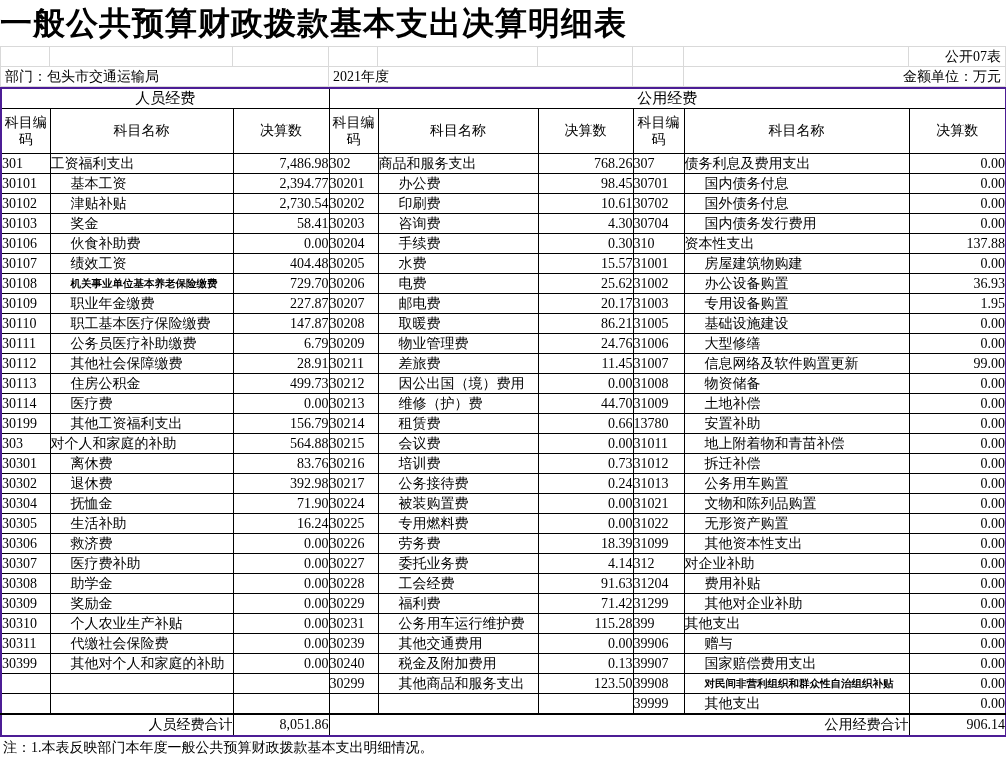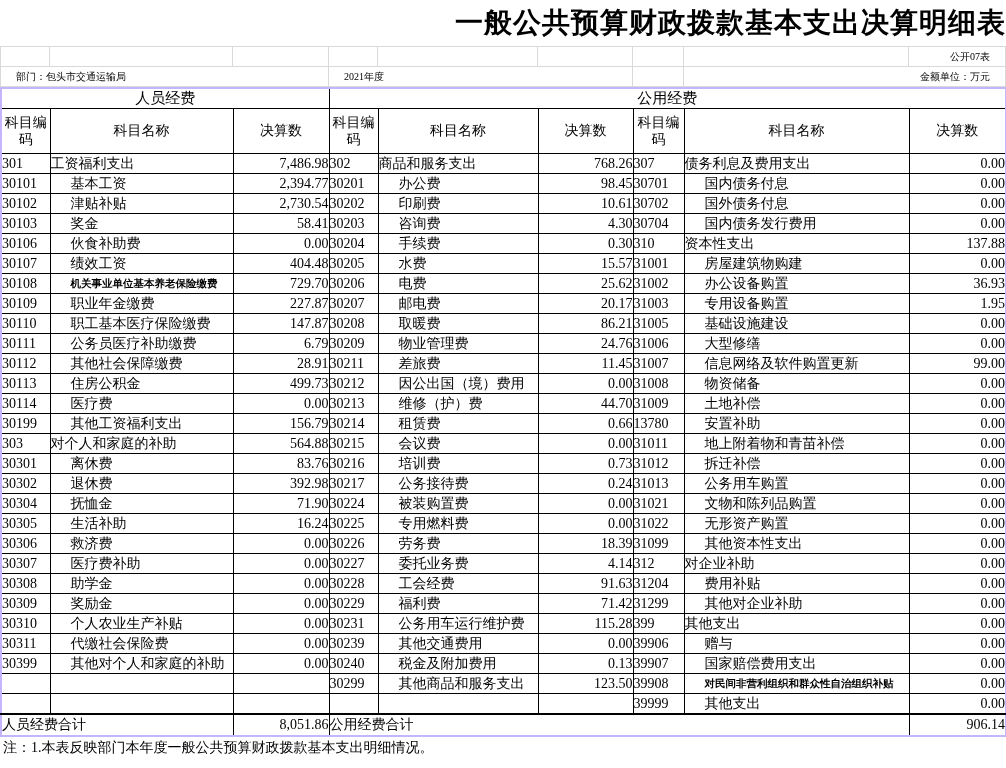--- a/index.html
+++ b/index.html
@@ -3,49 +3,49 @@
 <meta charset="utf-8">
 <style>
   html,body { margin:0; padding:0; }
   body {
     width:1006px; height:768px; background:#ffffff; color:#000;
     font-family:"Liberation Serif","DejaVu Serif",serif;
     overflow:hidden;
   }
   .sheet { width:1006px; }
   .title {
-    height:46px; line-height:46px; text-align:right;
+    height:46px; line-height:46px; text-align:left;
     font-family:"Liberation Sans","DejaVu Sans",sans-serif;
-    font-weight:bold; font-size:28px; letter-spacing:1px;
+    font-weight:bold; font-size:32px; letter-spacing:1px;
   }
   table { border-collapse:collapse; table-layout:fixed; width:1005px; }
   
   .meta-table td {
-    border:1px solid #d9d9d9; height:19px; font-size:10px;
-    padding:0 15px; overflow:hidden; white-space:nowrap;
+    border:1px solid #d9d9d9; height:19px; font-size:14px;
+    padding:0 4px; overflow:hidden; white-space:nowrap;
   }
   .meta-right { text-align:right; }
   .meta-center { text-align:left; }
   
-  .main-table { border:2px solid #c4b5fd;padding-left:44px; }
+  .main-table { border:2px solid #4c1d95;padding-left:44px; }
   .main-table th, .main-table td {
     border:1px solid #000; overflow:hidden; white-space:nowrap;
     font-weight:normal; padding:0;
   }
   .sec-row th { height:18px; font-size:15px; text-align:center; }
   .hdr-row th { height:44px; font-size:14px; line-height:1.25; white-space:normal; text-align:center; }
   .data-row td { height:19px; font-size:14px; line-height:19px; }
   .c-code { text-align:left; padding:0 1px 0 2px; }
   .c-name { text-align:left; padding:0 1px 0 3px; }
   .c-name.indent { padding-left:20px; }
   .c-name.small { font-size:10.5px; font-weight:bold; }
   .c-val { text-align:right; padding:0 3px 0 1px; }
   .gsep { border-left-width:2px; }
   .total-row td { height:20px; font-size:14px; line-height:20px; border-top-width:2px; }
-  .total-label { text-align:left; }
+  .total-label { text-align:right; }
   .note { font-size:14px; height:18px; line-height:18px; padding:2px 3px 0 3px; }
 </style>
 </head>
 <body>
 
 <div class="sheet">
 
   <div class="title">一般公共预算财政拨款基本支出决算明细表</div>
 
   <table class="meta-table">

